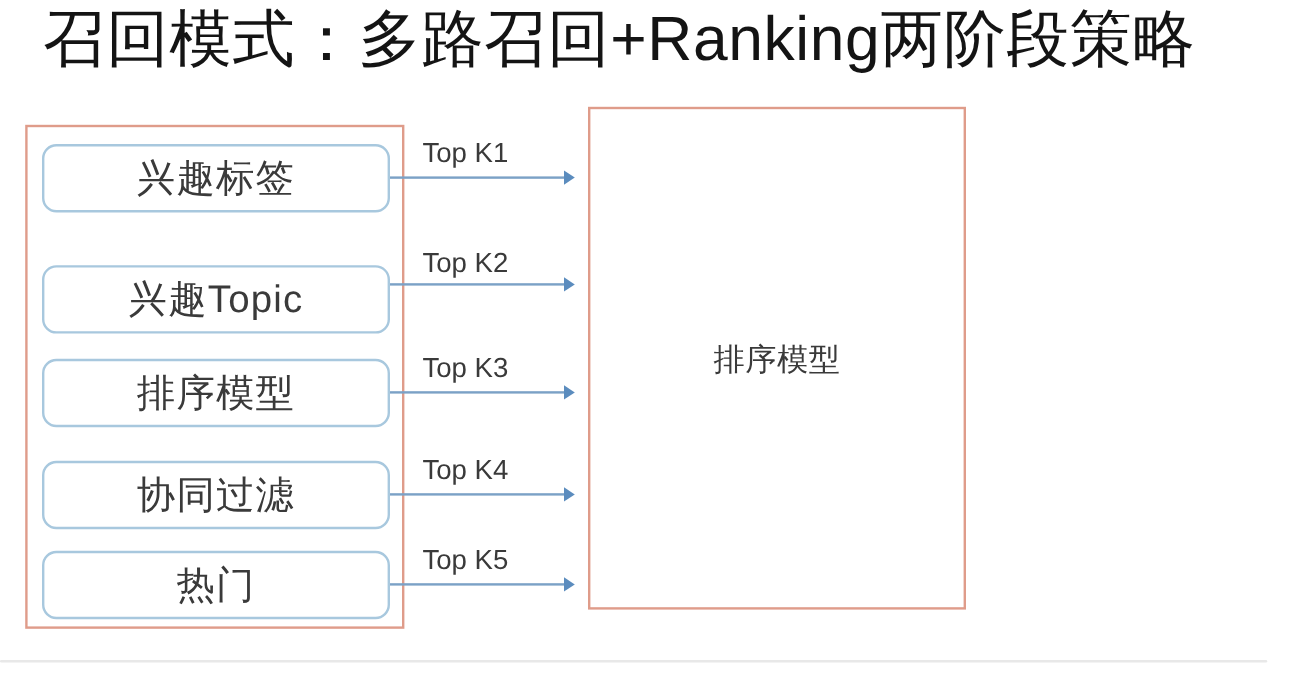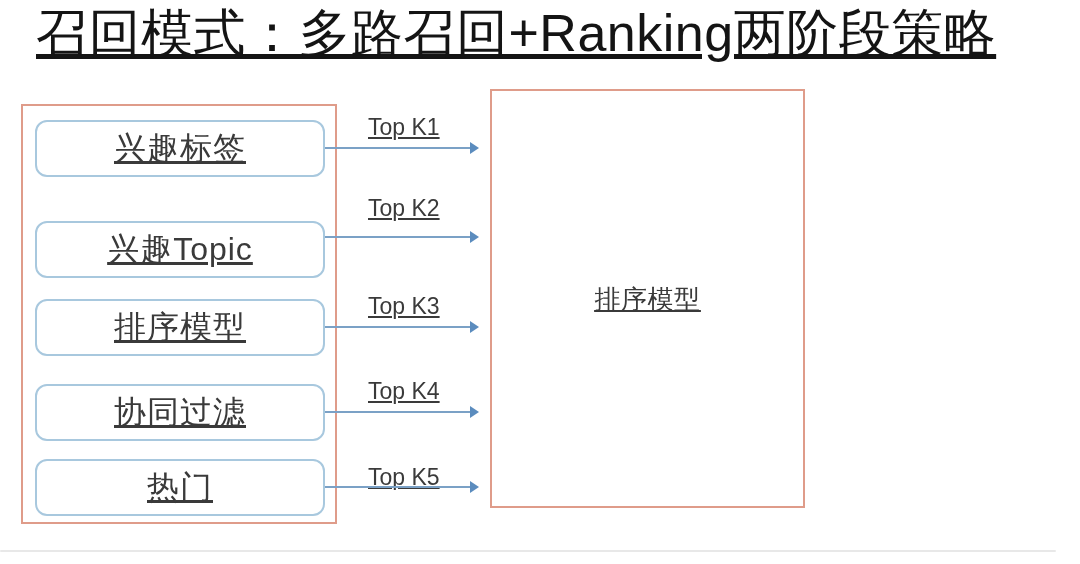--- a/index.html
+++ b/index.html
@@ -6,21 +6,21 @@
     --frame-border:#df9c8a;
     --channel-border:#a8c8de;
     --channel-fill:#ffffff;
     --arrow-line:#7ba1c6;
     --arrow-head:#5b8cbe;
     --text-dark:#3a3a3a;
     --title-color:#141414;
     --divider:#e8e8e8;
     --background:#ffffff;
   }
-  *{margin:0;padding:0;box-sizing:border-box;text-decoration:underline;}
+  *{margin:0;padding:0;box-sizing:border-box;}
   html,body{background:var(--background);}
   .page{
     position:relative;
     width:1080px;height:564px;
     background:var(--background);
     overflow:hidden;
     font-family:"Liberation Sans","DejaVu Sans",sans-serif;
   }
   .title{
     position:absolute;left:36px;top:2px;
@@ -60,21 +60,20 @@
     width:0;height:0;
     border-left:9px solid var(--arrow-head);
     border-top:6px solid transparent;
     border-bottom:6px solid transparent;
   }
   .arrow-label{
     position:absolute;left:352px;
     height:30px;line-height:30px;
     font-size:23px;color:var(--text-dark);
     white-space:nowrap;
-    margin-left:16px;
   }
   .ranking-frame{
     position:absolute;left:490px;top:89px;
     width:315px;height:419px;
     border:2px solid var(--frame-border);
     display:flex;align-items:center;justify-content:center;
   }
   .ranking-text{
     text-align:center;
     font-size:26px;line-height:38px;
@@ -103,39 +102,39 @@
   <div class="channel" style="top:299px">排序模型</div>
   <div class="channel" style="top:459px">热门</div>
   <div class="channel" style="top:384px">协同过滤</div>
 
   <div class="arrow-label" style="top:112px">Top K1</div>
   <div class="arrow" style="top:142px">
     <span class="line"></span>
     <span class="head"></span>
   </div>
 
-  <div class="arrow-label" style="top:193px">Top K2</div>
+  <div class="arrow-label" style="top:204px">Top K2</div>
   <div class="arrow" style="top:231px">
     <span class="line"></span>
     <span class="head"></span>
   </div>
 
   <div class="arrow-label" style="top:291px">Top K3</div>
   <div class="arrow" style="top:321px">
     <span class="line"></span>
     <span class="head"></span>
   </div>
 
   <div class="arrow-label" style="top:376px">Top K4</div>
   <div class="arrow" style="top:406px">
     <span class="line"></span>
     <span class="head"></span>
   </div>
 
-  <div class="arrow-label" style="top:462px">Top K5</div>
+  <div class="arrow-label" style="top:451px">Top K5</div>
   <div class="arrow" style="top:481px">
     <span class="line"></span>
     <span class="head"></span>
   </div>
 
   <div class="ranking-frame">
     <div class="ranking-text">
       <div>排序模型</div>
     </div>
   </div>

